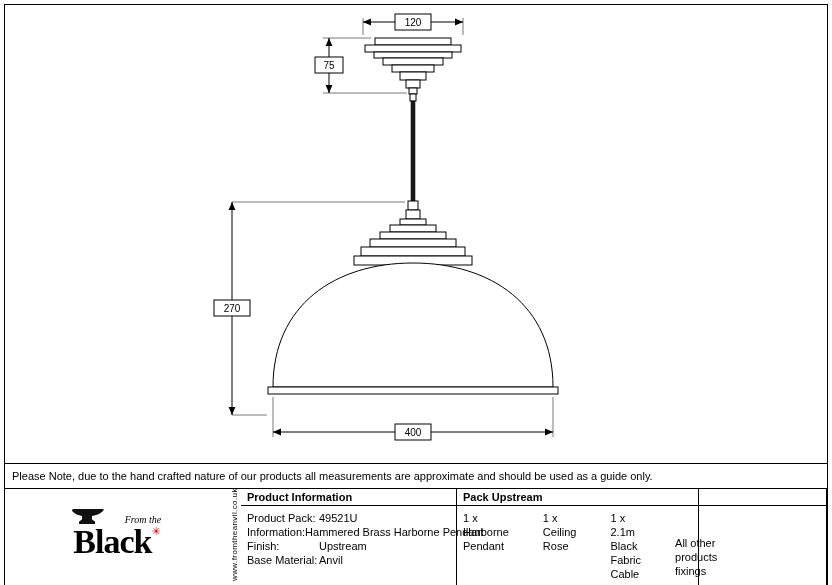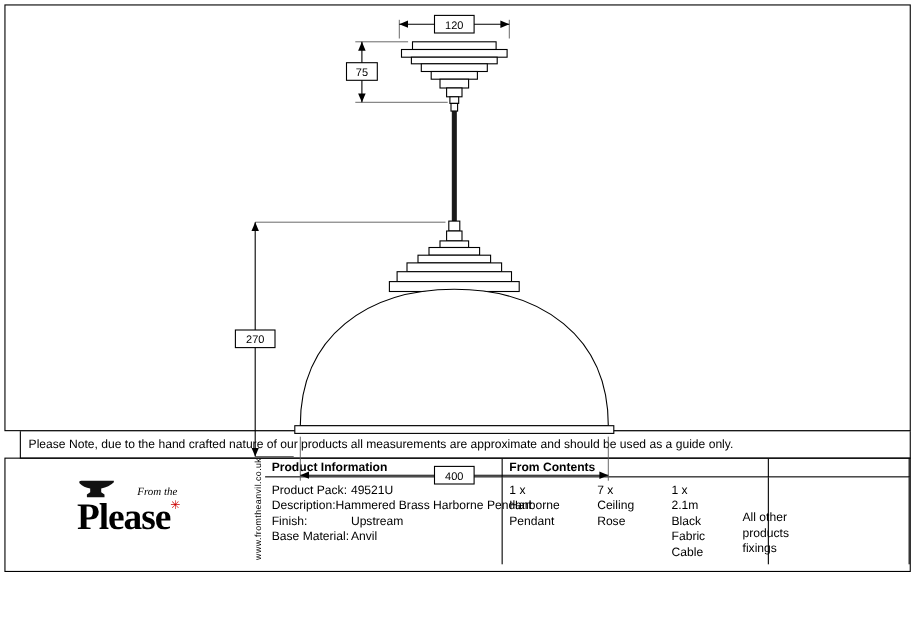--- a/index.html
+++ b/index.html
@@ -1,26 +1,26 @@
 <!DOCTYPE html>
 <html><head>
 <meta charset="utf-8">
 <style>
   * { margin:0; padding:0; box-sizing:border-box; }
   html,body { width:832px; height:585px; background:#fff; color:#000;
               font-family:"Liberation Sans", sans-serif; }
   .sheet { width:824px; height:577px; margin:4px; }
 
   
-  .drawing { height:388px; border:1px solid #000; position:relative; background:#fff; }
+  .drawing { height:460px; border:1px solid #000; position:relative; background:#fff; }
   .drawing svg { position:absolute; left:0; top:0; }
 
   
   .note { border:1px solid #000; margin-top:-1px; height:26px;
-          font-size:11px; padding:6px 0 0 7px;margin-left:14px; }
+          font-size:11px; padding:6px 0 0 7px; }
 
   
   .tbl { display:grid; grid-template-columns:236px 216px 242px 128px;
          grid-template-rows:17px 79px; border:1px solid #000; margin-top:-1px; height:104px; }
   .hcell { border-right:1px solid #000; border-bottom:1px solid #000;
            font-weight:bold; font-size:11px; padding:2px 0 0 6px; }
   .hcell-empty { border-right:1px solid #000; border-bottom:1px solid #000; }
   .bcell { border-right:1px solid #000; font-size:11px; padding:5px 4px 4px 6px; }
   .prow { display:flex; line-height:14px; }
   .plabel { width:72px; font-size:11px; }
@@ -115,58 +115,58 @@
       <rect x="390" y="419" width="36" height="16" fill="#fff" stroke="#000"></rect>
       <text x="408" y="431" font-size="10" text-anchor="middle">400</text>
     </svg>
   </div>
 
   <div class="note">Please Note, due to the hand crafted nature of our products all measurements are approximate and should be used as a guide only.</div>
 
   <div class="tbl">
 
     <div class="hcell">Product Information</div>
-    <div class="hcell">From Contents</div>
+    <div class="hcell">Pack Upstream</div>
     <div class="hcell-empty"></div>
 
     <div class="logo-cell">
       <div class="logo-top">
         <svg width="34" height="20" viewBox="0 0 34 20">
           <path d="M3,4 Q0,4 1.5,6.5 Q5,10 11,11 L11,14.5 L8,16.5 L8,19 L24,19 L24,16.5 L21,14.5 L21,11 Q28,10 32.5,5.5 L32.5,4 Z" fill="#111"></path>
         </svg>
         <span class="from-the">From the</span>
       </div>
       <div class="logo-name-row">
-        <span class="logo-name">Please</span><span class="logo-star">✳</span>
+        <span class="logo-name">Black</span><span class="logo-star">✳</span>
       </div>
       <div class="logo-site">www.fromtheanvil.co.uk</div>
     </div>
 
     <div class="bcell">
       <div class="prow">
         <span class="plabel">Product Pack:</span>
         <span class="pvalue">49521U</span>
       </div>
       <div class="prow">
-        <span class="plabel">Description:</span>
+        <span class="plabel">Information:</span>
         <span class="pvalue">Hammered Brass Harborne Pendant</span>
       </div>
       <div class="prow">
         <span class="plabel">Finish:</span>
         <span class="pvalue">Upstream</span>
       </div>
       <div class="prow">
         <span class="plabel">Base Material:</span>
         <span class="pvalue">Anvil</span>
       </div>
     </div>
 
     <div class="bcell packcell">
       <div class="pack-item">1 x Harborne Pendant</div>
-      <div class="pack-item">7 x Ceiling Rose</div>
+      <div class="pack-item">1 x Ceiling Rose</div>
       <div class="pack-item">1 x 2.1m Black Fabric Cable</div>
       <div class="pack-item pack-footer">All other products fixings</div>
     </div>
 
     <div class="bcell"></div>
 
   </div>
 </div>
 
 </body></html>

